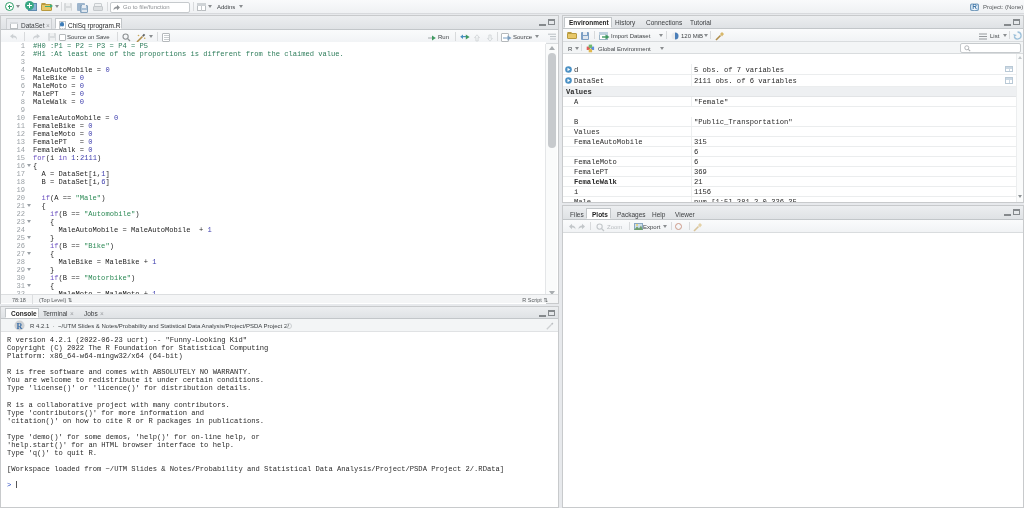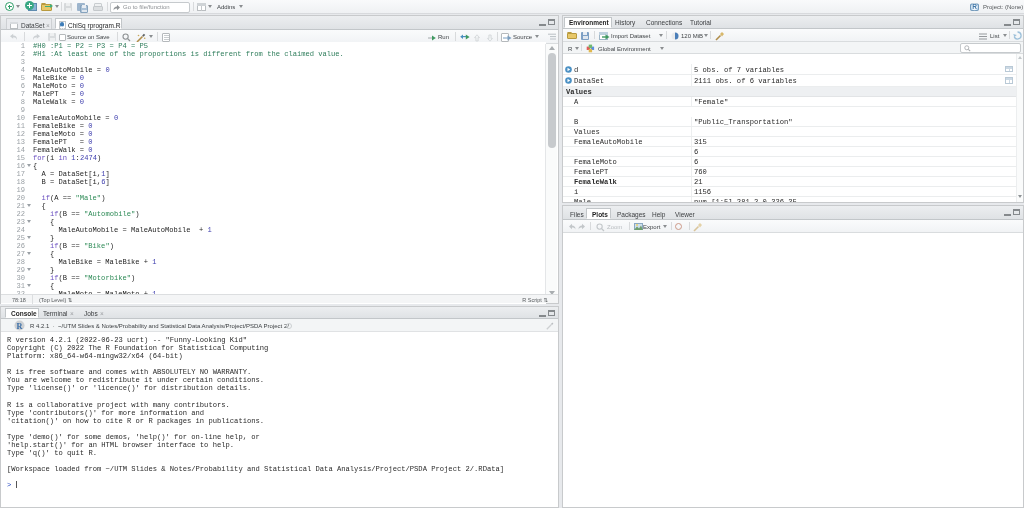--- a/index.html
+++ b/index.html
@@ -191,21 +191,21 @@
 MaleBike = <span class="nu">0</span>
 MaleMoto = <span class="nu">0</span>
 MalePT   = <span class="nu">0</span>
 MaleWalk = <span class="nu">0</span>
 
 FemaleAutoMobile = <span class="nu">0</span>
 FemaleBike = <span class="nu">0</span>
 FemaleMoto = <span class="nu">0</span>
 FemalePT   = <span class="nu">0</span>
 FemaleWalk = <span class="nu">0</span>
-<span class="kw">for</span>(i <span class="kw">in</span> <span class="nu">1</span>:<span class="nu">2474</span>)
+<span class="kw">for</span>(i <span class="kw">in</span> <span class="nu">1</span>:<span class="nu">2111</span>)
 {
   A = DataSet[i,<span class="nu">1</span>]
   B = DataSet[i,<span class="nu">6</span>]
 
   <span class="kw">if</span>(A == <span class="st">"Male"</span>)
   {
     <span class="kw">if</span>(B == <span class="st">"Automobile"</span>)
     {
       MaleAutoMobile = MaleAutoMobile  + <span class="nu">1</span>
     }
@@ -411,21 +411,21 @@
         <span class="abs" style="left:131px;top:1.4px;">6</span>
         <div class="abs" style="left:128px;top:0;bottom:0;width:1px;background:#edeff0;"></div>
       </div>
       <div class="abs" style="left:0;right:0;top:103.0px;height:10px;background:#fff;border-bottom:1px solid #ebedee;">
         <span class="abs" style="left:11px;top:1.4px;">FemaleMoto</span>
         <span class="abs" style="left:131px;top:1.4px;">6</span>
         <div class="abs" style="left:128px;top:0;bottom:0;width:1px;background:#edeff0;"></div>
       </div>
       <div class="abs" style="left:0;right:0;top:113.0px;height:10px;background:#fff;border-bottom:1px solid #ebedee;">
         <span class="abs" style="left:11px;top:1.4px;">FemalePT</span>
-        <span class="abs" style="left:131px;top:1.4px;">760</span>
+        <span class="abs" style="left:131px;top:1.4px;">369</span>
         <div class="abs" style="left:128px;top:0;bottom:0;width:1px;background:#edeff0;"></div>
       </div>
       <div class="abs" style="left:0;right:0;top:123.0px;height:10px;background:#fff;border-bottom:1px solid #ebedee;">
         <span class="abs" style="left:11px;top:1.4px;font-weight:bold;">FemaleWalk</span>
         <span class="abs" style="left:131px;top:1.4px;">21</span>
         <div class="abs" style="left:128px;top:0;bottom:0;width:1px;background:#edeff0;"></div>
       </div>
       <div class="abs" style="left:0;right:0;top:133.0px;height:10px;background:#fff;border-bottom:1px solid #ebedee;">
         <span class="abs" style="left:11px;top:1.4px;">i</span>
         <span class="abs" style="left:131px;top:1.4px;">1156</span>

